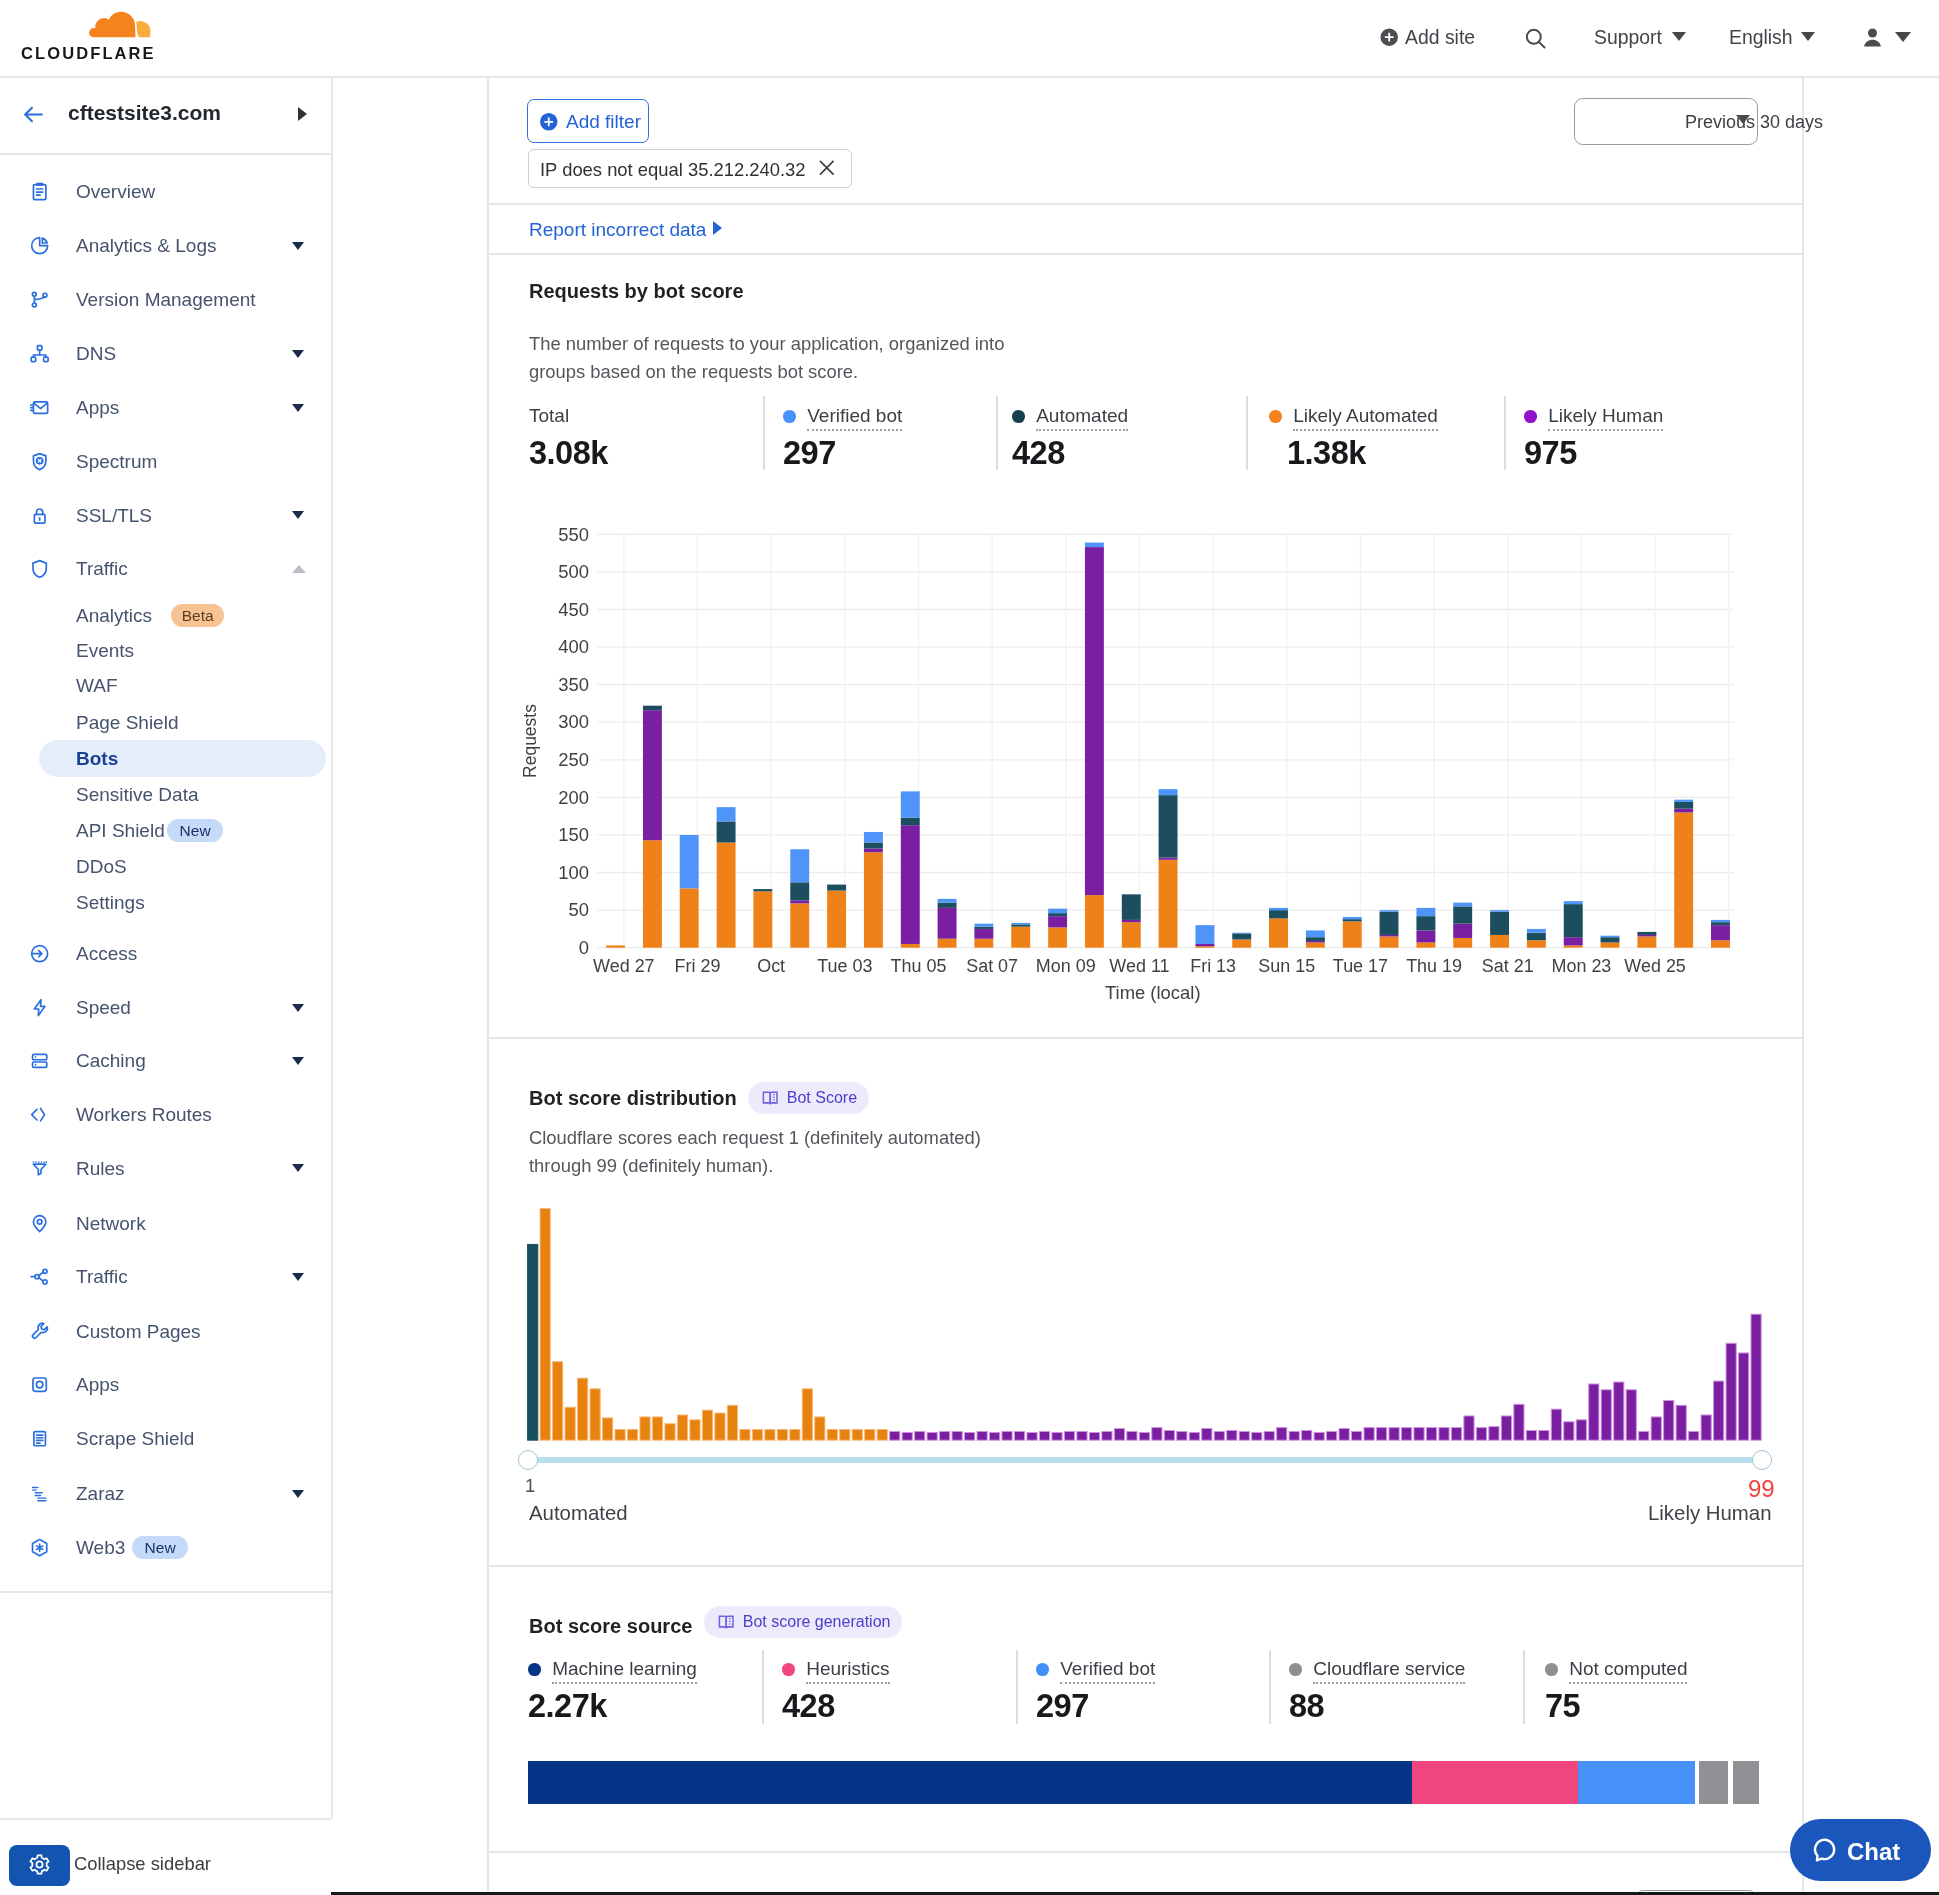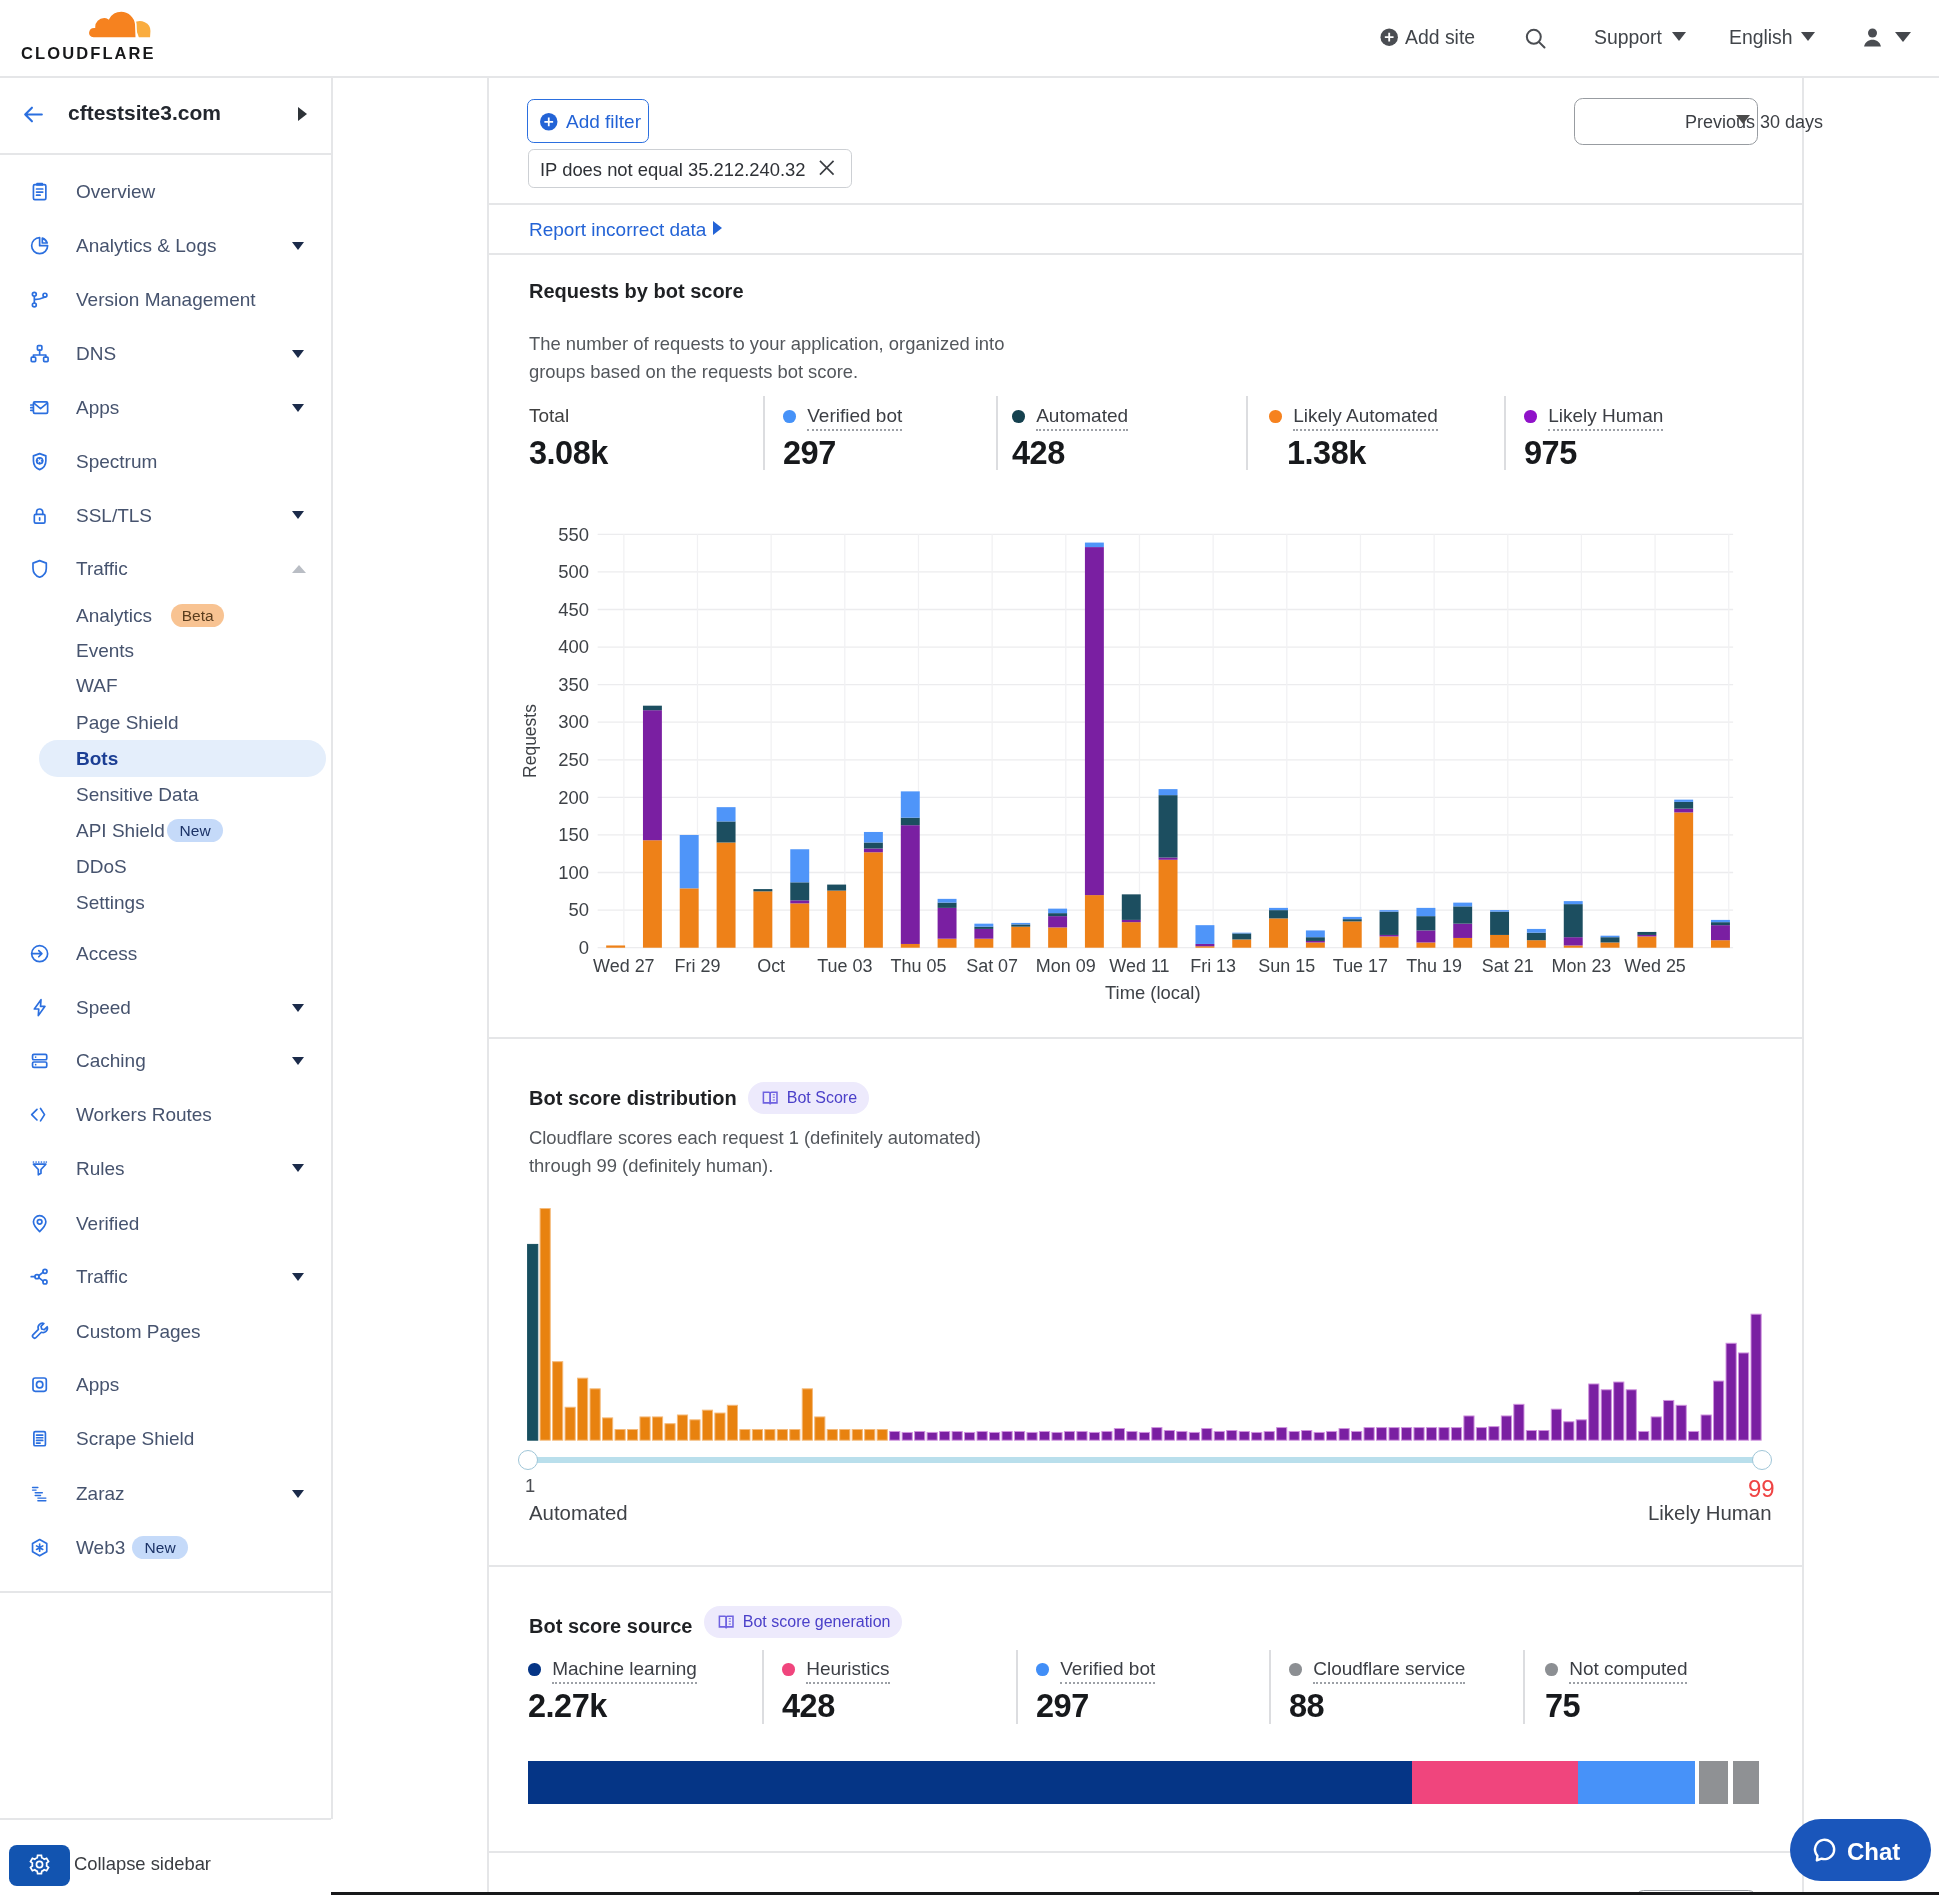--- a/index.html
+++ b/index.html
@@ -133,21 +133,21 @@
 <div class="abs" style="left:29px;top:1158px;width:21.3px;height:21.3px"><svg width="21.3" height="21.3" viewBox="0 0 24 24" fill="none" stroke="#2b6fdf" stroke-width="1.9" stroke-linecap="round" stroke-linejoin="round">
       <path d="M5 7l5.5 6v6l3-1.8V13L19 7z"></path>
       <path d="M5 4.5h.01M8 4.5h.01M11 4.5h.01M14 4.5h.01M17 4.5h.01M19.5 4.5h.01"></path>
     </svg></div>
 <div class="abs navt" style="left:76px;top:1158px">Rules</div>
 <div class="abs caret-d" style="left:292px;top:1164px"></div>
 <div class="abs" style="left:29px;top:1213px;width:21.3px;height:21.3px"><svg width="21.3" height="21.3" viewBox="0 0 24 24" fill="none" stroke="#2b6fdf" stroke-width="1.9" stroke-linecap="round" stroke-linejoin="round">
       <path d="M12 21s-7-6.5-7-11a7 7 0 0 1 14 0c0 4.5-7 11-7 11z"></path>
       <circle cx="12" cy="10" r="2.6"></circle>
     </svg></div>
-<div class="abs navt" style="left:76px;top:1213px">Verified</div>
+<div class="abs navt" style="left:76px;top:1213px">Network</div>
 <div class="abs" style="left:29px;top:1266px;width:21.3px;height:21.3px"><svg width="21.3" height="21.3" viewBox="0 0 24 24" fill="none" stroke="#2b6fdf" stroke-width="1.9" stroke-linecap="round" stroke-linejoin="round">
       <circle cx="18" cy="6" r="2.3"></circle>
       <circle cx="18" cy="18" r="2.3"></circle>
       <circle cx="9" cy="12" r="2.3"></circle>
       <path d="M11 11l5-4M11 13l5 4M2.5 12h4"></path>
     </svg></div>
 <div class="abs navt" style="left:76px;top:1266px">Traffic</div>
 <div class="abs caret-d" style="left:292px;top:1273px"></div>
 <div class="abs" style="left:29px;top:1321px;width:21.3px;height:21.3px"><svg width="21.3" height="21.3" viewBox="0 0 24 24" fill="none" stroke="#2b6fdf" stroke-width="1.9" stroke-linecap="round" stroke-linejoin="round">
       <path d="M20.5 6.5a5 5 0 0 1-6.6 6.2L8 18.6A2.3 2.3 0 0 1 4.7 15.3l5.9-5.9a5 5 0 0 1 6.2-6.6L13.5 6l.8 3 3 .8z"></path>

